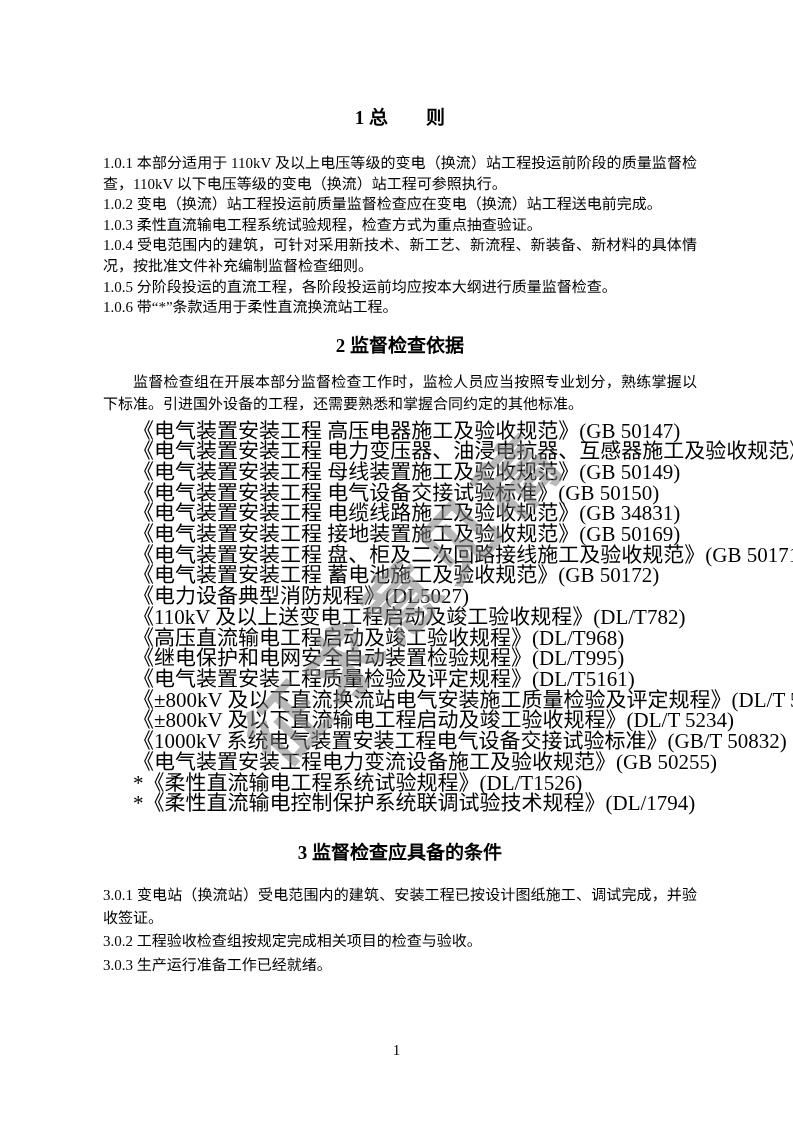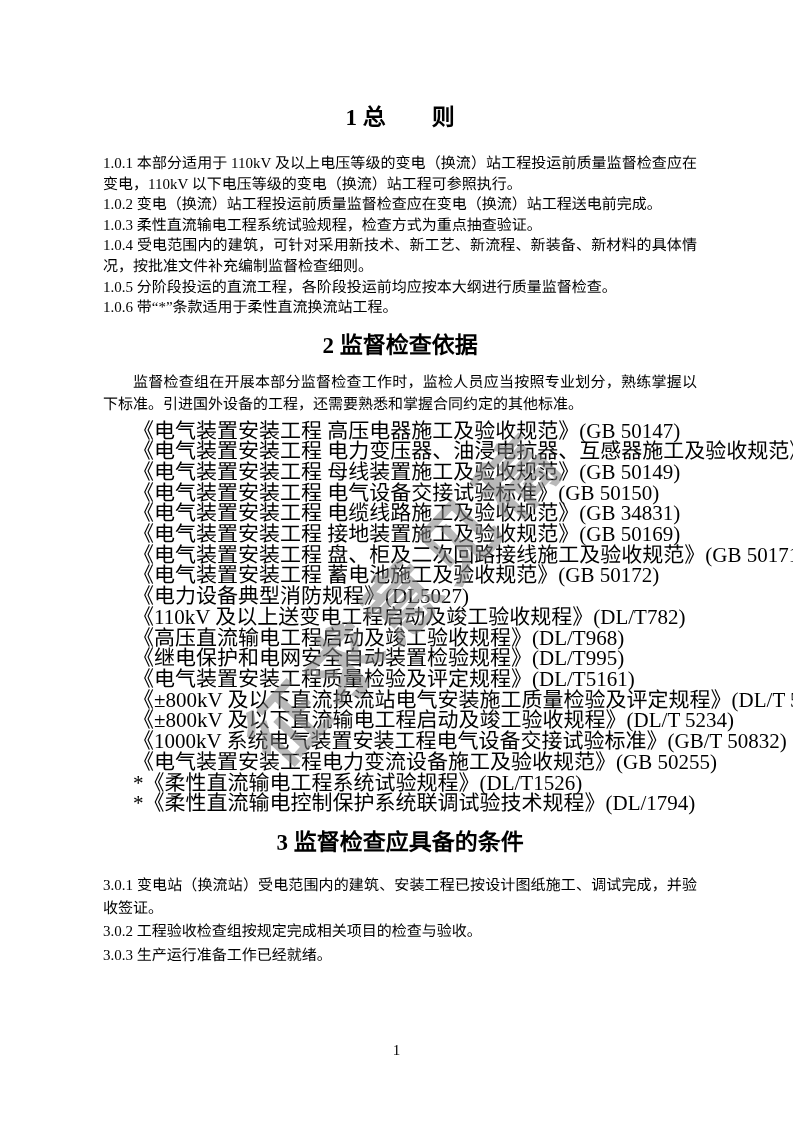--- a/index.html
+++ b/index.html
@@ -10,29 +10,29 @@
     overflow:hidden;
     font-family:"Liberation Serif","DejaVu Serif",serif;
     color:#000;
   }
   .content {
     position:absolute;
     left:103px; top:0;
     width:594px;
   }
   .sec-heading {
-    font-size:23px;
+    font-size:19px;
     font-weight:700;
     text-align:center;
     line-height:23px;
     margin:0;
   }
   .h1-first { margin-top:106px; }
   .h2 { margin-top:16px; }
-  .h3 { margin-top:17px; }
+  .h3 { margin-top:27px; }
 
   .clause {
     font-size:15px;
     line-height:20.6px;
     margin:0;
     text-align:justify;
     text-justify:inter-ideograph;
   }
   .sec1-start { margin-top:24px; }
 
@@ -93,21 +93,21 @@
 
   <div class="watermark">
     <div class="watermark-inner">征求意见稿</div>
   </div>
 
   <div class="content">
 
     <h1 class="sec-heading h1-first">1 总　　则</h1>
 
     <div class="sec1">
-      <p class="clause sec1-start">1.0.1 本部分适用于 110kV 及以上电压等级的变电（换流）站工程投运前质量监督检查应在变电，110kV 以下电压等级的变电（换流）站工程可参照执行。</p>
+      <p class="clause sec1-start">1.0.1 本部分适用于 110kV 及以上电压等级的变电（换流）站工程投运前阶段的质量监督检查，110kV 以下电压等级的变电（换流）站工程可参照执行。</p>
       <p class="clause">1.0.2 变电（换流）站工程投运前质量监督检查应在变电（换流）站工程送电前完成。</p>
       <p class="clause">1.0.3 柔性直流输电工程系统试验规程，检查方式为重点抽查验证。</p>
       <p class="clause">1.0.4 受电范围内的建筑，可针对采用新技术、新工艺、新流程、新装备、新材料的具体情况，按批准文件补充编制监督检查细则。</p>
       <p class="clause">1.0.5 分阶段投运的直流工程，各阶段投运前均应按本大纲进行质量监督检查。</p>
       <p class="clause">1.0.6 带“*”条款适用于柔性直流换流站工程。</p>
     </div>
 
     <h1 class="sec-heading h2">2 监督检查依据</h1>
 
     <div class="sec2">

